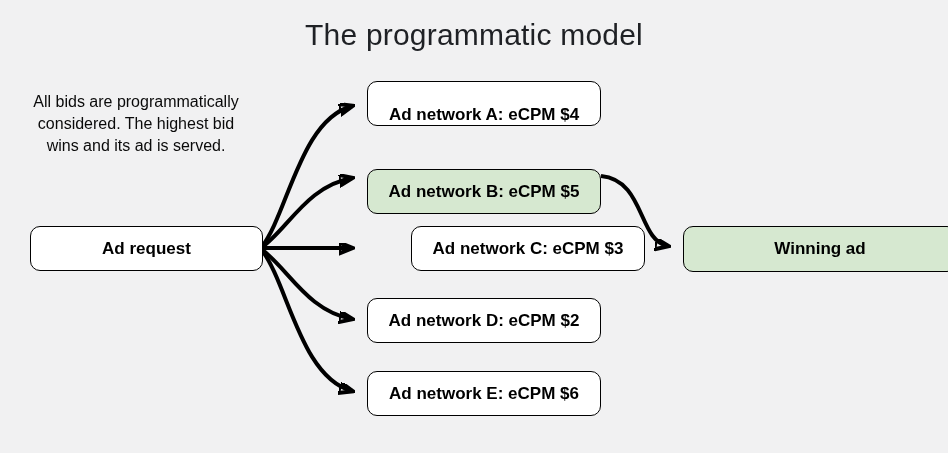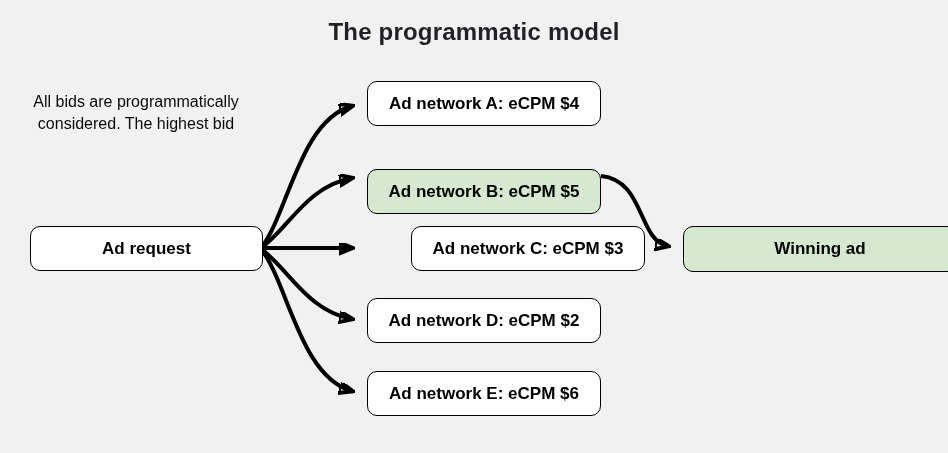--- a/index.html
+++ b/index.html
@@ -11,22 +11,22 @@
     background: #f1f1f2;
     font-family: "Liberation Sans", "DejaVu Sans", sans-serif;
     overflow: hidden;
   }
   .title {
     position: absolute;
     top: 18px;
     left: 0;
     width: 948px;
     text-align: center;
-    font-size: 24px;
-    font-weight: 700;
+    font-size: 30px;
+    font-weight: 400;
     color: #1f2125;
     letter-spacing: 0.2px;
   }
   .note {
     position: absolute;
     top: 91px;
     left: 8px;
     width: 256px;
     text-align: center;
     font-size: 16px;
@@ -44,21 +44,21 @@
     justify-content: center;
     font-size: 17px;
     font-weight: 700;
     color: #000000;
     z-index: 2;
     white-space: nowrap;
   }
   .box.green { background: #d6e8d0; }
   .box-ad-request { left: 30px; top: 226px; width: 233px; }
   .box-net { left: 367px; width: 234px; }
-  .box-net-a { top: 81px; }
+  .box-net-a { top: 81px; align-items: flex-end; }
   .box-net-b { top: 169px; }
   .box-net-c { top: 226px; margin-left: 44px; }
   .box-net-d { top: 298px; }
   .box-net-e { top: 371px; }
   .box-winning { left: 683px; top: 226px; width: 274px; height: 46px; }
   svg.arrows {
     position: absolute;
     top: 0; left: 0;
     width: 948px; height: 453px;
     z-index: 1;
@@ -69,20 +69,21 @@
 </head>
 <body>
 
 <div class="canvas">
 
   <div class="title">The programmatic model</div>
 
   <div class="note">
     <div>All bids are programmatically</div>
     <div>considered. The highest bid</div>
+    <div>wins and its ad is served.</div>
   </div>
 
   <svg class="arrows" viewBox="0 0 948 453" xmlns="http://www.w3.org/2000/svg">
     <defs>
       <marker id="ah" markerUnits="userSpaceOnUse" markerWidth="16" markerHeight="13" refX="13" refY="5.5" orient="auto">
         <path d="M0,0 L14,5.5 L0,11 Z" stroke="none" fill="#000000"></path>
       </marker>
     </defs>
     <path d="M 261 248 C 288 214, 300 120, 352 106" marker-end="url(#ah)"></path>
     <path d="M 261 248 C 288 229, 307 186, 352 178" marker-end="url(#ah)"></path>

